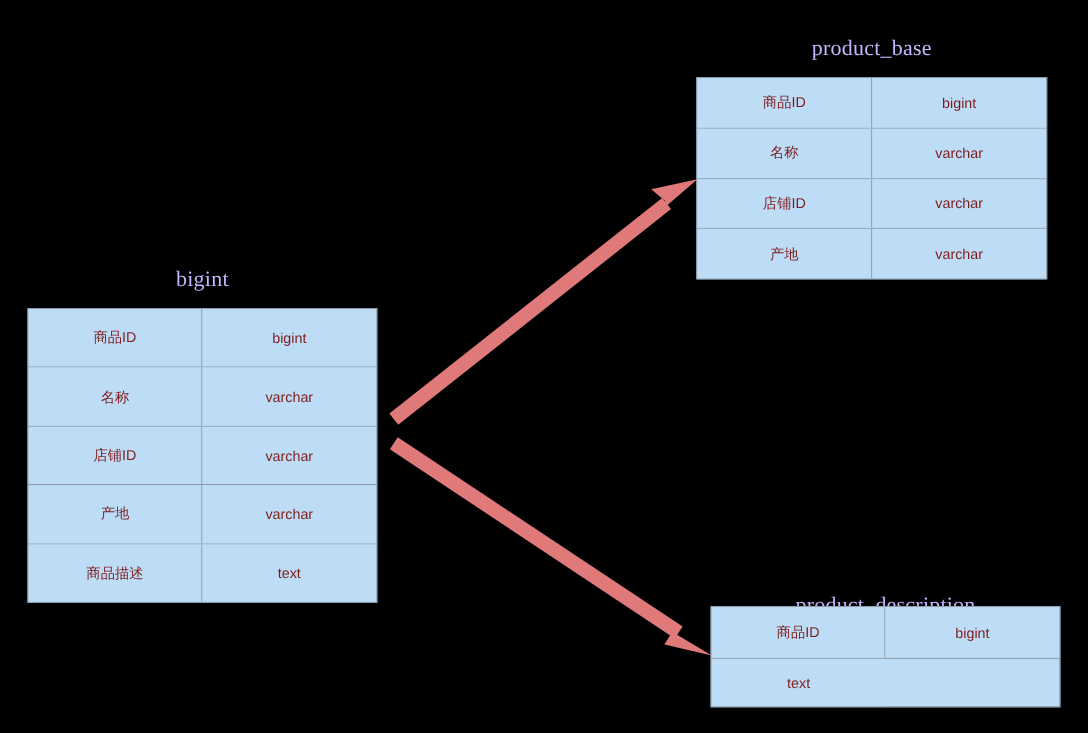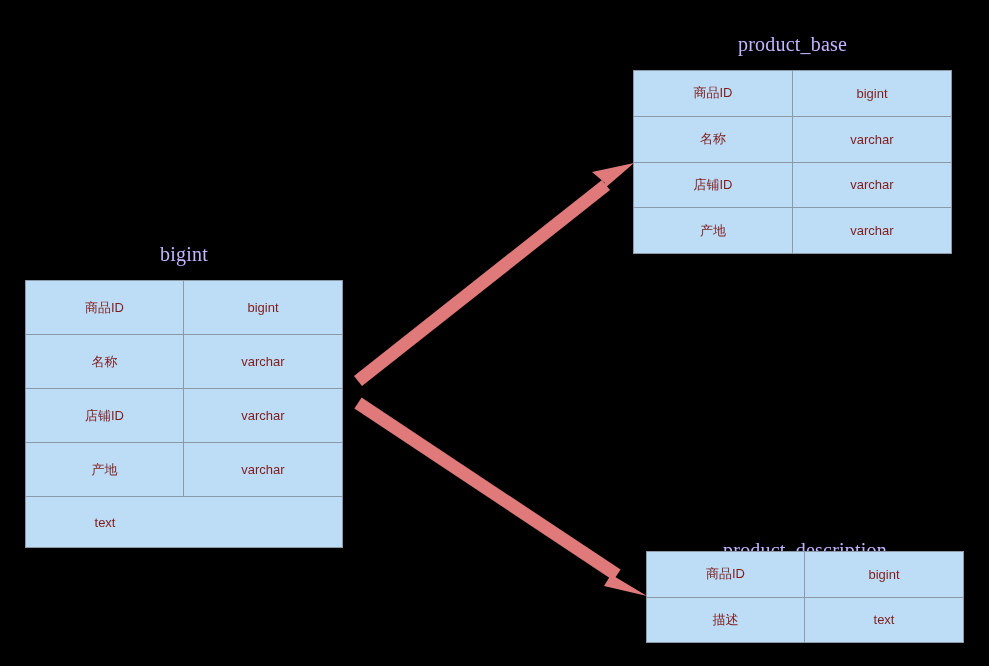--- a/index.html
+++ b/index.html
@@ -125,20 +125,21 @@
       </div>
       <div class="er-row">
         <div class="er-cell name">店铺ID</div>
         <div class="er-cell type">varchar</div>
       </div>
       <div class="er-row">
         <div class="er-cell name">产地</div>
         <div class="er-cell type">varchar</div>
       </div>
       <div class="er-row">
+        <div class="er-cell name">商品描述</div>
         <div class="er-cell type">text</div>
       </div>
     </div>
   </div>
 
   <div class="er-table" id="tbl-product-base">
     <div class="er-title">product_base</div>
     <div class="er-grid">
       <div class="er-row">
         <div class="er-cell name">商品ID</div>
@@ -160,19 +161,18 @@
   </div>
 
   <div class="er-table" id="tbl-product-description">
     <div class="er-title">product_description</div>
     <div class="er-grid">
       <div class="er-row">
         <div class="er-cell name">商品ID</div>
         <div class="er-cell type">bigint</div>
       </div>
       <div class="er-row">
-        <div class="er-cell name">描述</div>
         <div class="er-cell type">text</div>
       </div>
     </div>
   </div>
 
 </div>
 
 </body></html>

